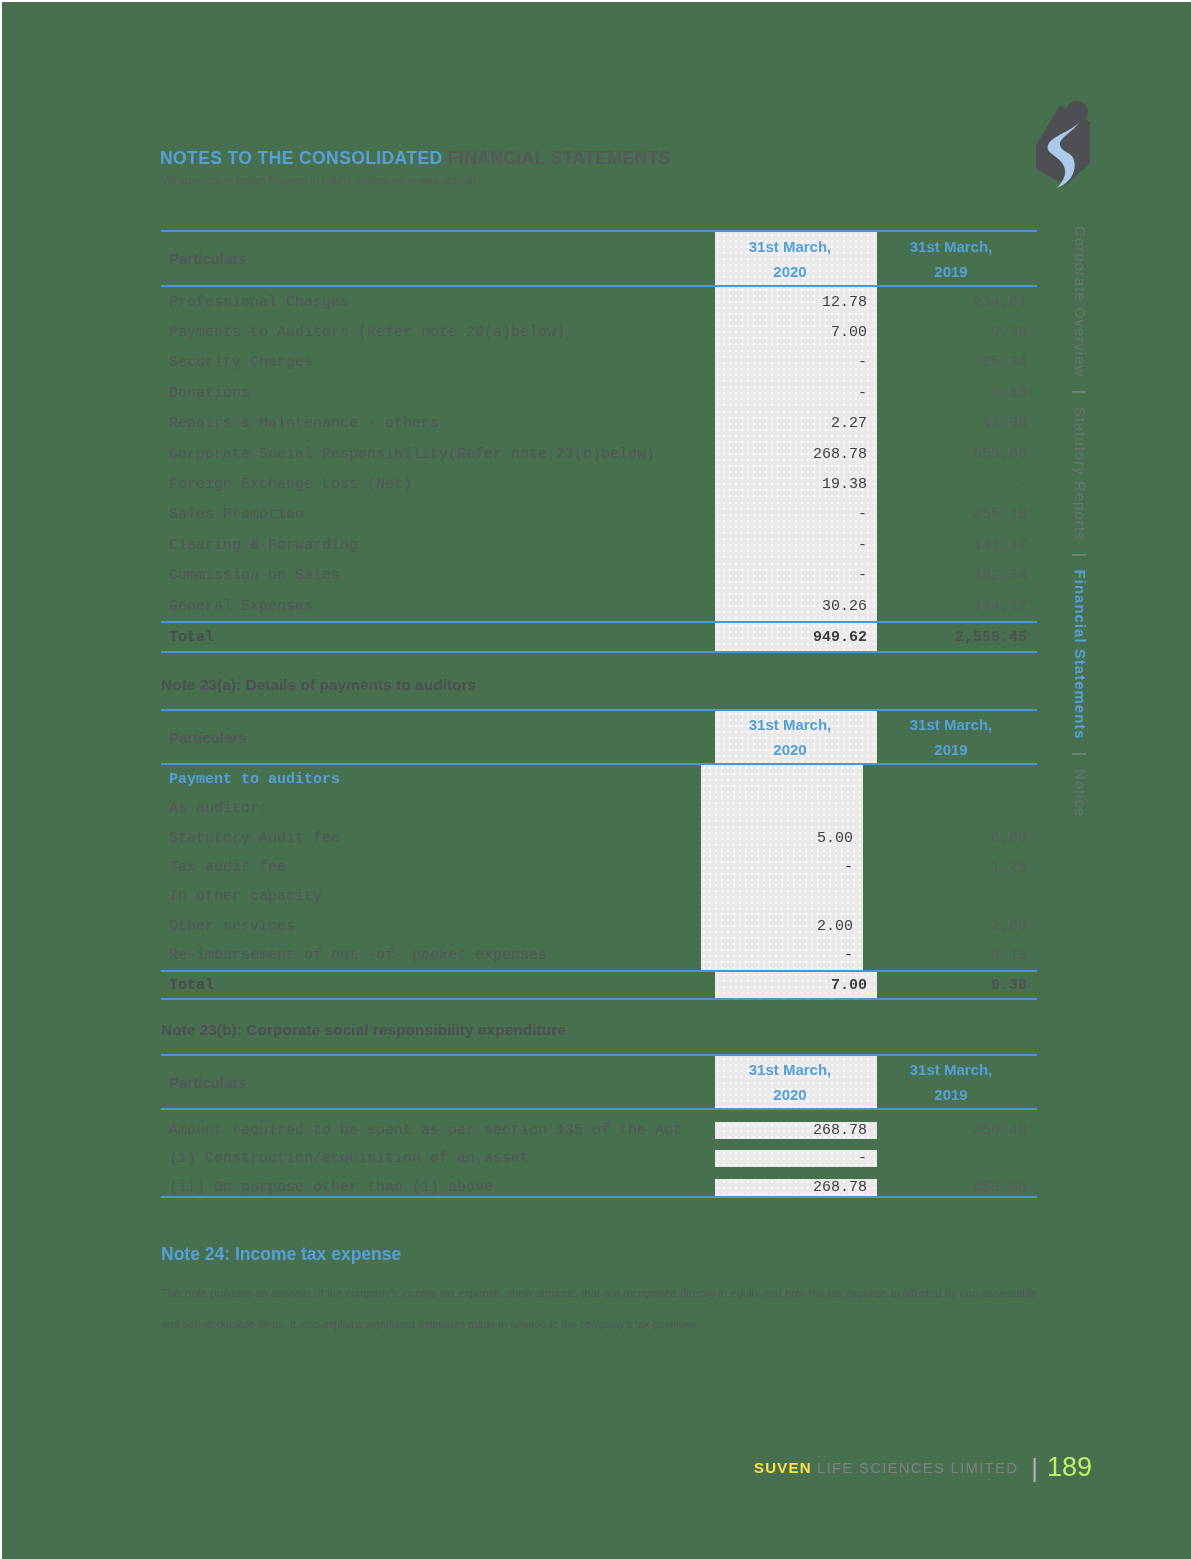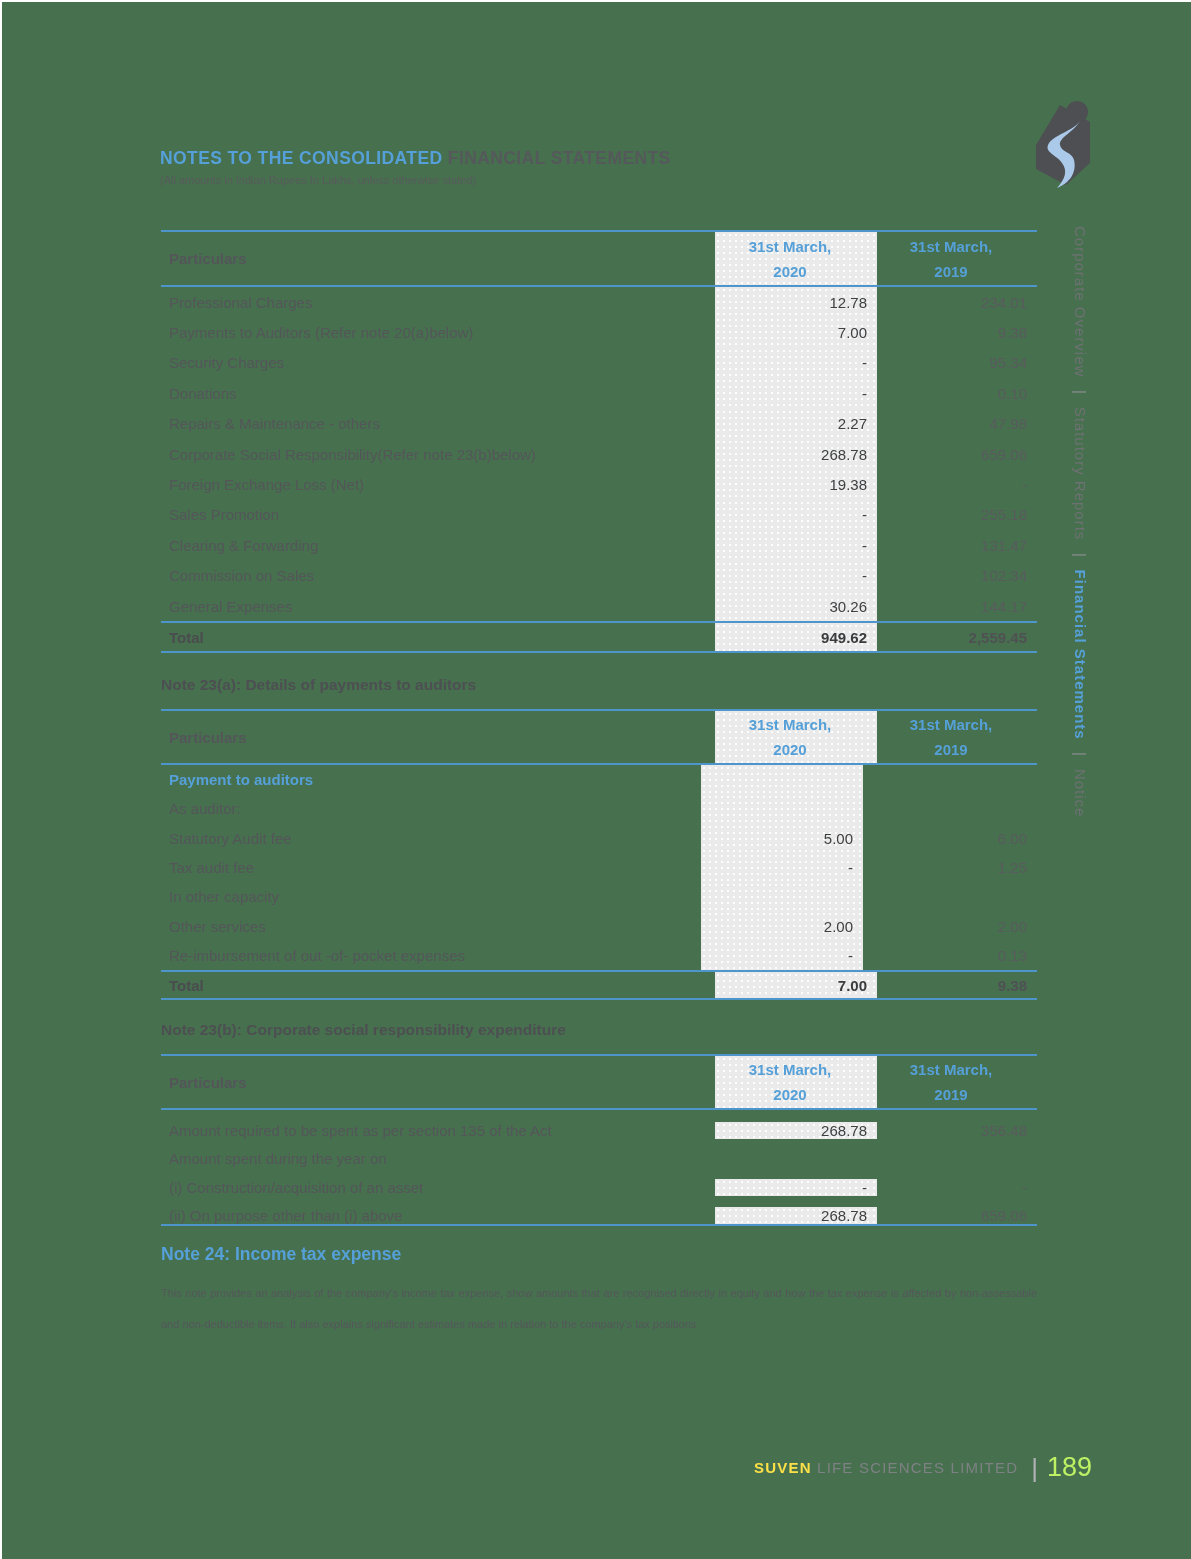--- a/index.html
+++ b/index.html
@@ -38,21 +38,21 @@
   .c-y2 { width:160px; color:#595B5E; }
   .c-y1 {
     color:#3F4042;
     background-color:#EAEAEA;
     background-image:radial-gradient(rgba(255,255,255,.95) 1px, rgba(0,0,0,0) 1px);
     background-size:6px 6px;
   }
   .thead .c-y1, .thead .c-y2 { flex-direction:column; justify-content:center; align-items:center; padding-right:12px; line-height:25px; }
   .thead .c-y1 { color:#55A0D8; }
   .thead .c-y2 { color:#55A0D8; }
-  .trow { display:flex; }
+  .trow { display:flex;font-family:Liberation Mono, monospace; }
   .trow.blue .c-label { color:#55A0D8; font-weight:bold; }
   .trow.total { font-weight:bold; border-top:2px solid #4E95CB; border-bottom:2px solid #4E95CB; }
   .trow.total .c-label { color:#4A4C4F; }
   .trow.total .c-y1 { color:#3A3B3D; }
   .trow.total .c-y2 { color:#4F5154; }
 
   .t1 { top:228px; } .t1 .thead { height:55px; } .t1 .tbody .trow { height:30.4px; } .t1 .trow.total { height:32px; }
   .t2 { top:707px; } .t2 .thead { height:54px; } .t2 .tbody .trow { height:29.3px;gap:14px; } .t2 .trow.total { height:30px; }
   .t3 { top:1052px; border-bottom:2px solid #4E95CB; } .t3 .thead { height:54px; } .t3 .tbody .trow { height:28.5px;align-items:flex-end; }
 
@@ -250,25 +250,20 @@
         <div>2019</div>
       </div>
     </div>
     <div class="tbody">
         <div class="trow">
           <div class="c-label">Amount required to be spent as per section 135 of the Act</div>
           <div class="c-y1">268.78</div>
           <div class="c-y2">356.48</div>
         </div>
         <div class="trow">
-          <div class="c-label">Amount spent during the year on</div>
-          <div class="c-y1"></div>
-          <div class="c-y2"></div>
-        </div>
-        <div class="trow">
           <div class="c-label">(i) Construction/acquisition of an asset</div>
           <div class="c-y1">-</div>
           <div class="c-y2">-</div>
         </div>
         <div class="trow">
           <div class="c-label">(ii) On purpose other than (i) above</div>
           <div class="c-y1">268.78</div>
           <div class="c-y2">659.06</div>
         </div>
       </div>

